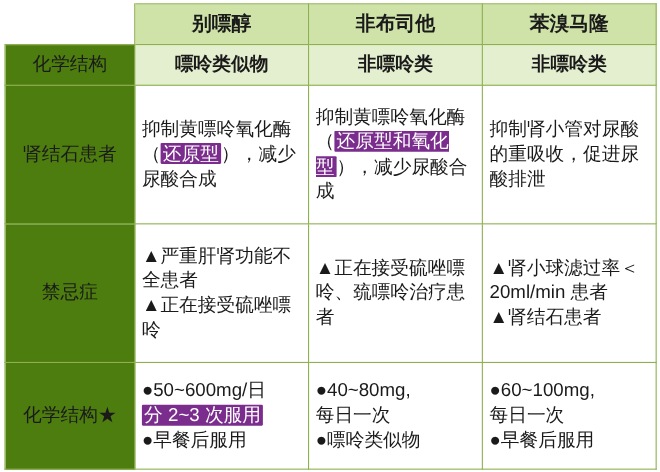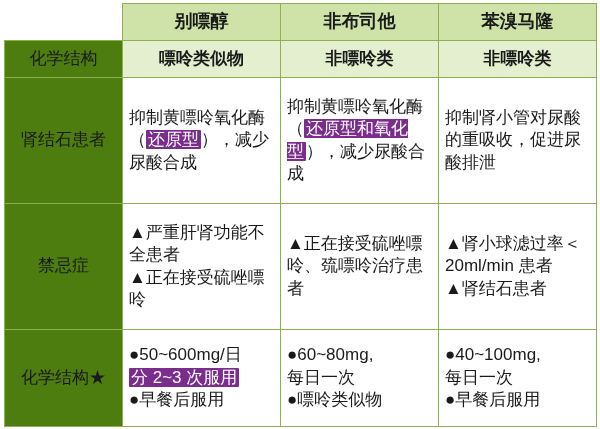--- a/index.html
+++ b/index.html
@@ -112,18 +112,18 @@
       </tr>
       <tr class="r-contraindication">
         <td class="rowlabel">禁忌症</td>
         <td class="cell"><span>▲严重肝肾功能不全患者</span><br><span>▲正在接受硫唑嘌呤</span></td>
         <td class="cell"><span>▲正在接受硫唑嘌呤、巯嘌呤治疗患者</span></td>
         <td class="cell"><span>▲肾小球滤过率＜20ml/min 患者</span><br><span>▲肾结石患者</span></td>
       </tr>
       <tr class="r-dosage">
         <td class="rowlabel">化学结构★</td>
         <td class="cell"><span>●50~600mg/日</span><br><span class="hl">分 2~3 次服用</span><br><span>●早餐后服用</span></td>
-        <td class="cell"><span>●60~80mg,</span><br><span>每日一次</span><br><span>●嘌呤类似物</span></td>
-        <td class="cell"><span>●40~100mg,</span><br><span>每日一次</span><br><span>●早餐后服用</span></td>
+        <td class="cell"><span>●40~80mg,</span><br><span>每日一次</span><br><span>●嘌呤类似物</span></td>
+        <td class="cell"><span>●60~100mg,</span><br><span>每日一次</span><br><span>●早餐后服用</span></td>
       </tr>
     </tbody>
   </table>
 </div>
 
 </body></html>

